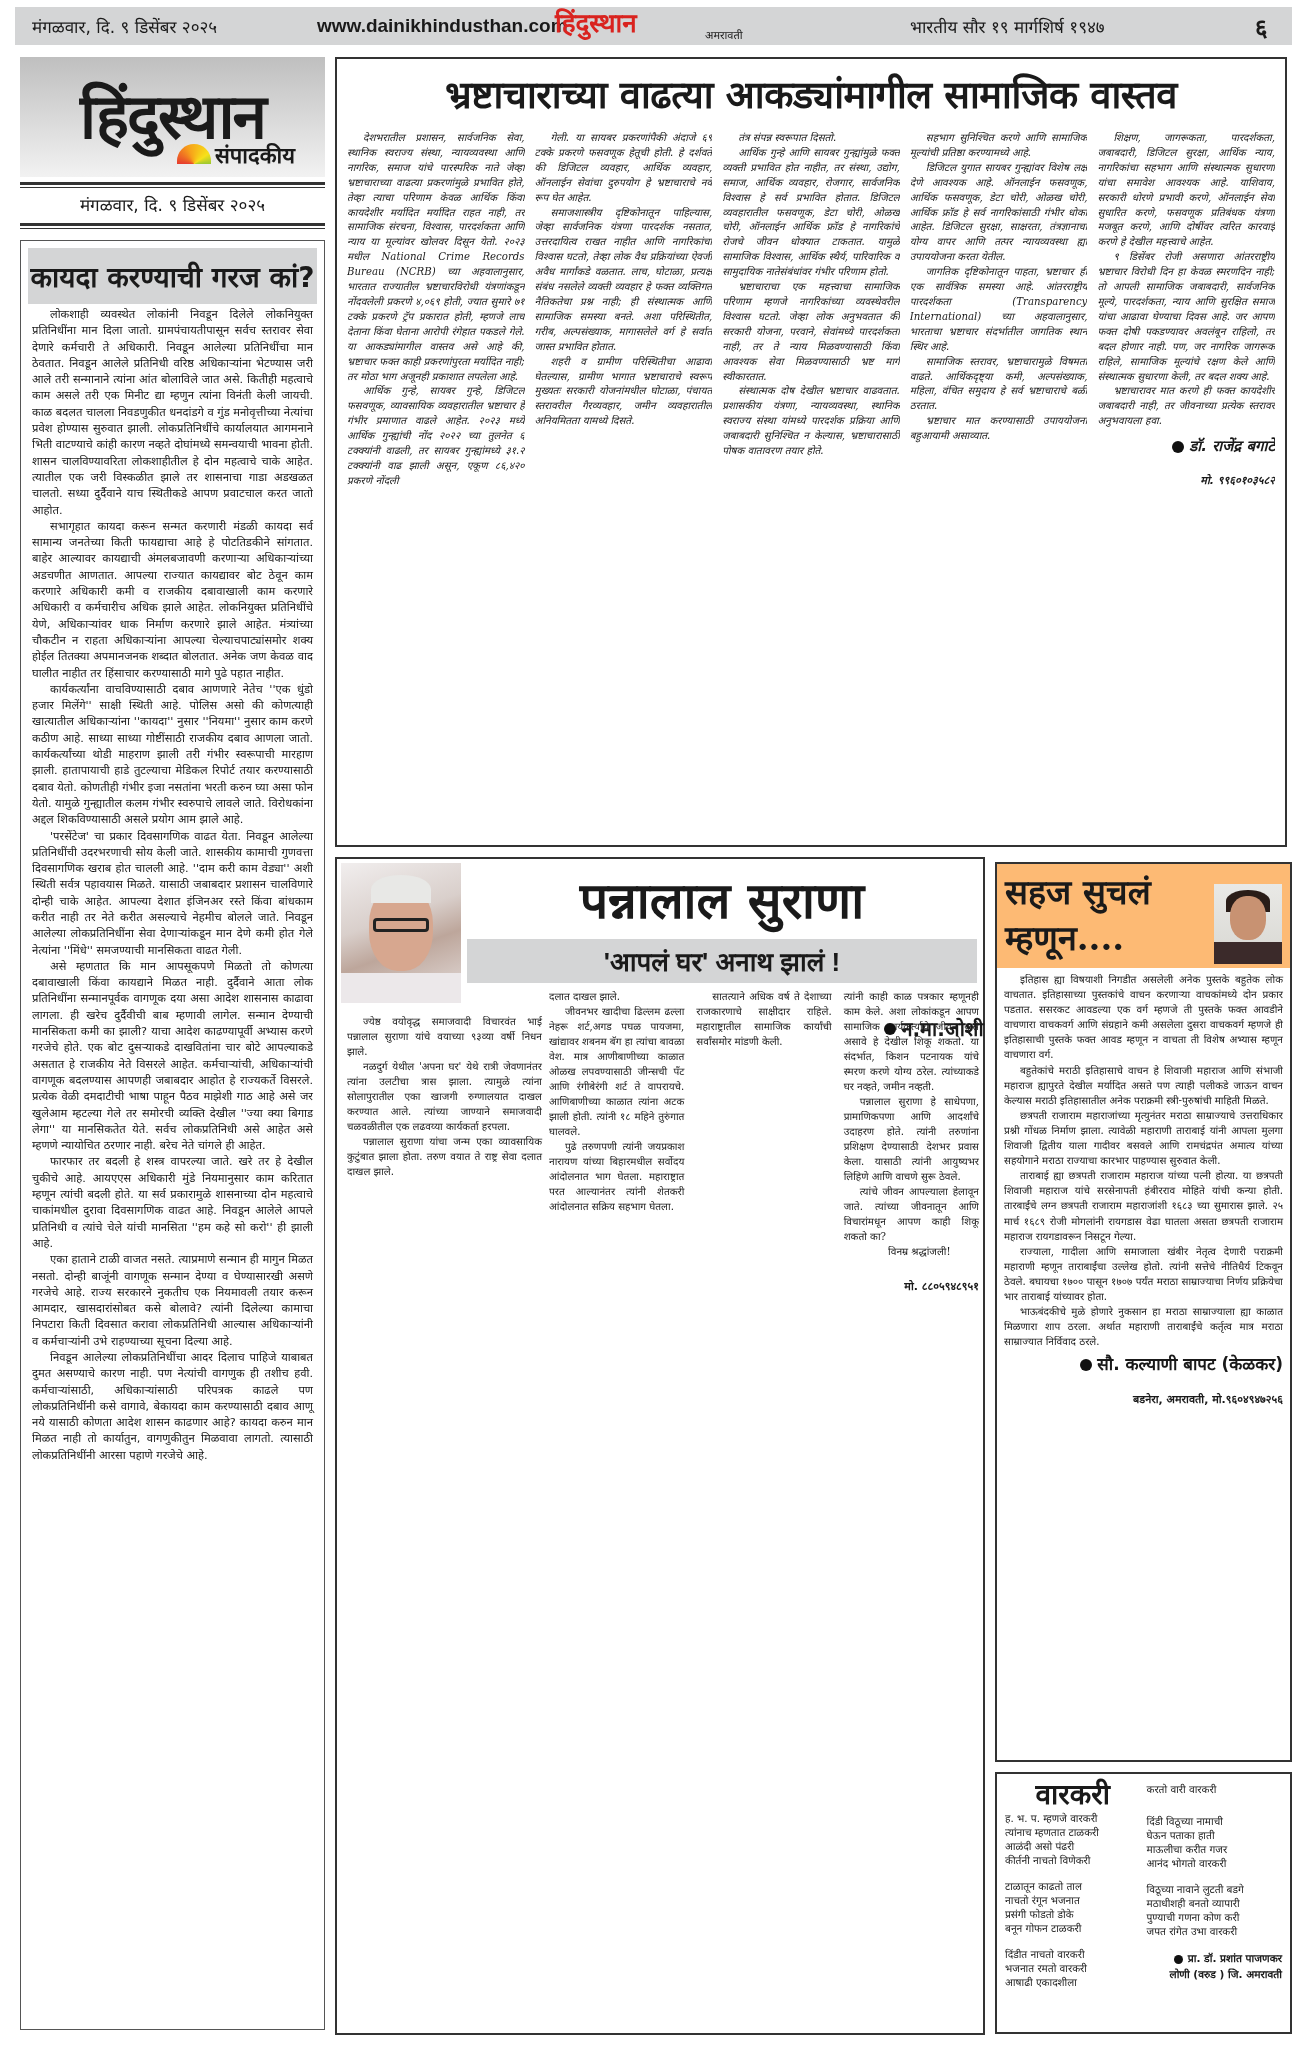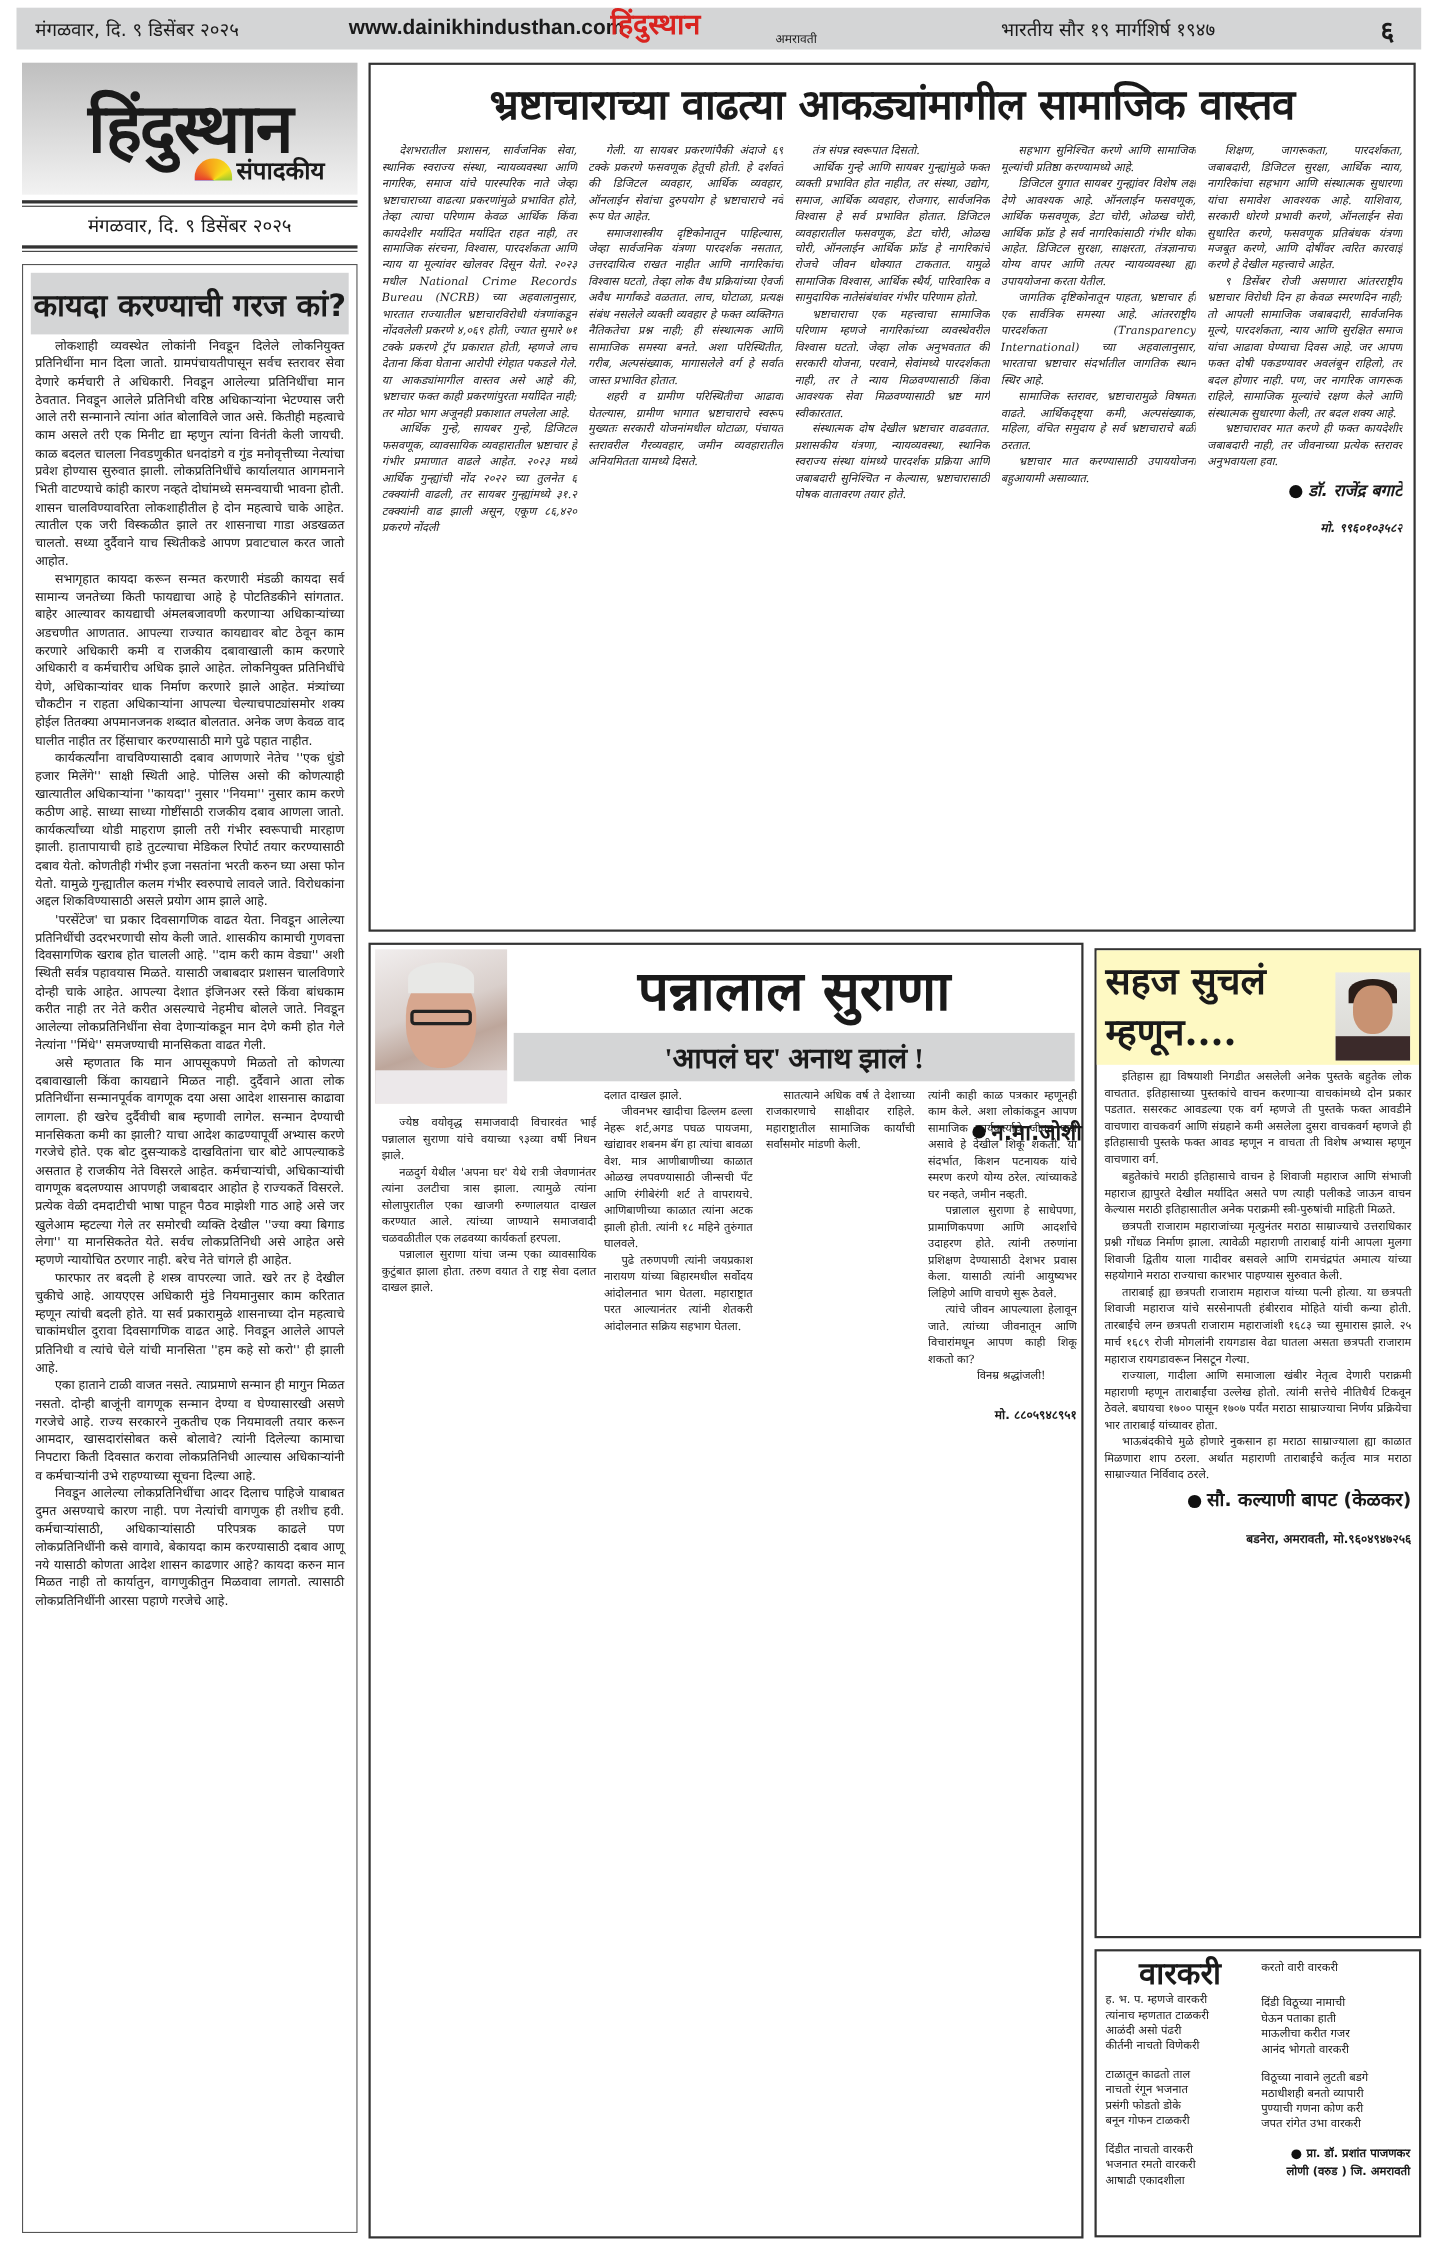--- a/index.html
+++ b/index.html
@@ -39,29 +39,29 @@
   .dot { display: inline-block; width: 12px; height: 12px; background: #111; border-radius: 50%; margin-right: 5px; vertical-align: middle; }
 
   
   .obit { position: absolute; left: 335px; top: 857px; width: 650px; height: 1178px; border: 2px solid #333; }
   .obit .photo { position: absolute; left: 4px; top: 4px; width: 120px; height: 140px; background: linear-gradient(160deg, #f1eeee 0%, #d9cfcb 40%, #bda69b 60%, #e6e0df 100%); overflow: hidden; }
   .obit .photo .face { position: absolute; left: 28px; top: 22px; width: 64px; height: 86px; border-radius: 45%; background: #d7a78f; }
   .obit .photo .hair { position: absolute; left: 30px; top: 12px; width: 60px; height: 28px; border-radius: 50% 50% 0 0; background: #e8e8e6; }
   .obit .photo .glasses { position: absolute; left: 32px; top: 55px; width: 56px; height: 14px; border: 3px solid #222; border-radius: 4px; }
   .obit .photo .shirt { position: absolute; left: 0; top: 110px; width: 120px; height: 40px; background: #ece8ea; }
   .obit .name { position: absolute; left: 130px; top: 4px; width: 510px; height: 72px; display: flex; align-items: center; justify-content: center; font-size: 50px; font-weight: bold; font-family: "DejaVu Sans", sans-serif; }
-  .obit .subtitle { position: absolute; left: 130px; top: 80px; width: 510px; height: 44px; background: #d4d5d6; display: flex; align-items: center; justify-content: center; font-size: 26px; font-weight: bold; font-family: Liberation Serif, serif; }
+  .obit .subtitle { position: absolute; left: 130px; top: 80px; width: 510px; height: 44px; background: #d4d5d6; display: flex; align-items: center; justify-content: center; font-size: 26px; font-weight: bold; font-family: Liberation Sans, sans-serif; }
   .obit .col1 { position: absolute; left: 10px; top: 155px; width: 195px; }
   .obit .rest { position: absolute; left: 212px; top: 130px; width: 430px; display: flex; gap: 12px; }
   .obit .tcol { font-size: 10.2px; line-height: 15px; text-align: justify; }
   .obit .tcol p { text-indent: 16px; }
 
   
   .sahaj { position: absolute; left: 995px; top: 862px; width: 297px; height: 900px; border: 2px solid #333; }
-  .sahaj .head { height: 104px; background: #fef9c3; position: relative; }
+  .sahaj .head { height: 104px; background: #fdba74; position: relative; }
   .sahaj .head .t1 { position: absolute; left: 8px; top: 4px; font-size: 34px; font-weight: bold; font-family: "DejaVu Serif", serif; }
   .sahaj .head .t2 { position: absolute; left: 8px; top: 50px; font-size: 34px; font-weight: bold; font-family: "DejaVu Serif", serif; }
   .sahaj .head .pic { position: absolute; right: 8px; top: 20px; width: 68px; height: 80px; background: linear-gradient(#e9e9e6, #d8d7d2); overflow: hidden; }
   .sahaj .head .pic .f { position: absolute; left: 16px; top: 12px; width: 36px; height: 44px; border-radius: 45%; background: #c89272; }
   .sahaj .head .pic .h { position: absolute; left: 12px; top: 6px; width: 44px; height: 22px; border-radius: 50% 50% 0 0; background: #2a1d18; }
   .sahaj .head .pic .s { position: absolute; left: 0; top: 58px; width: 68px; height: 30px; background: #3b2a2a; }
   .sahaj .body { padding: 4px 7px; font-size: 10.2px; line-height: 15.1px; text-align: justify; }
   .sahaj .body p { text-indent: 16px; }
 
   

